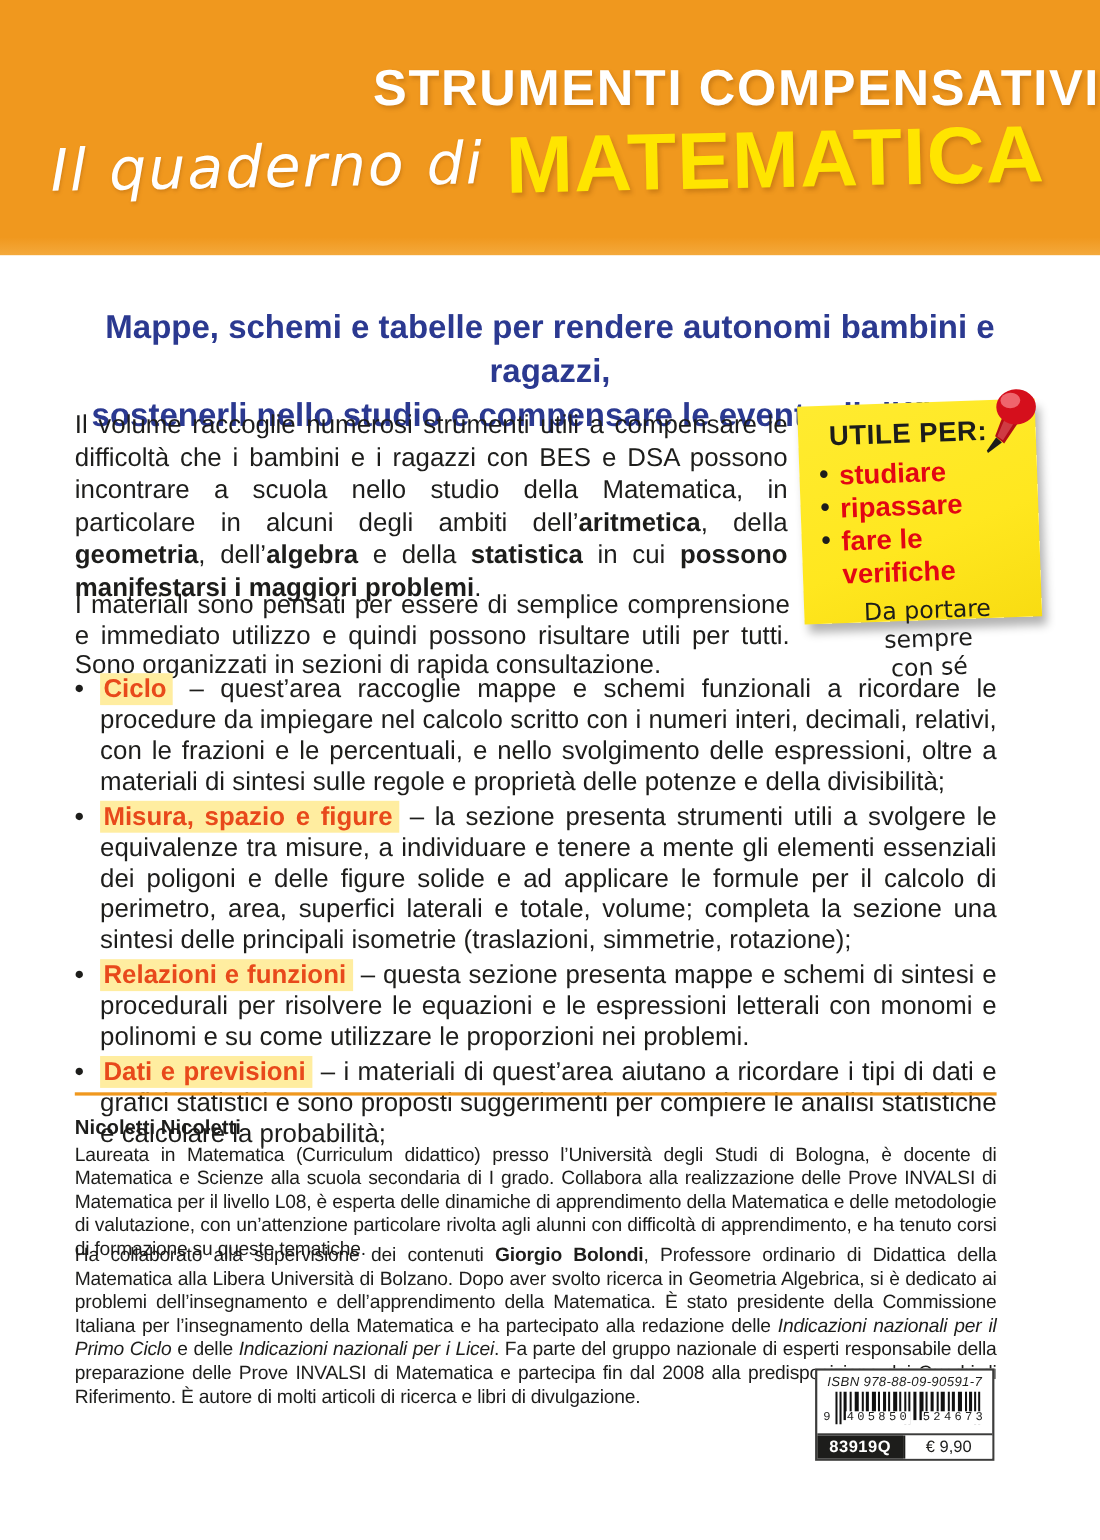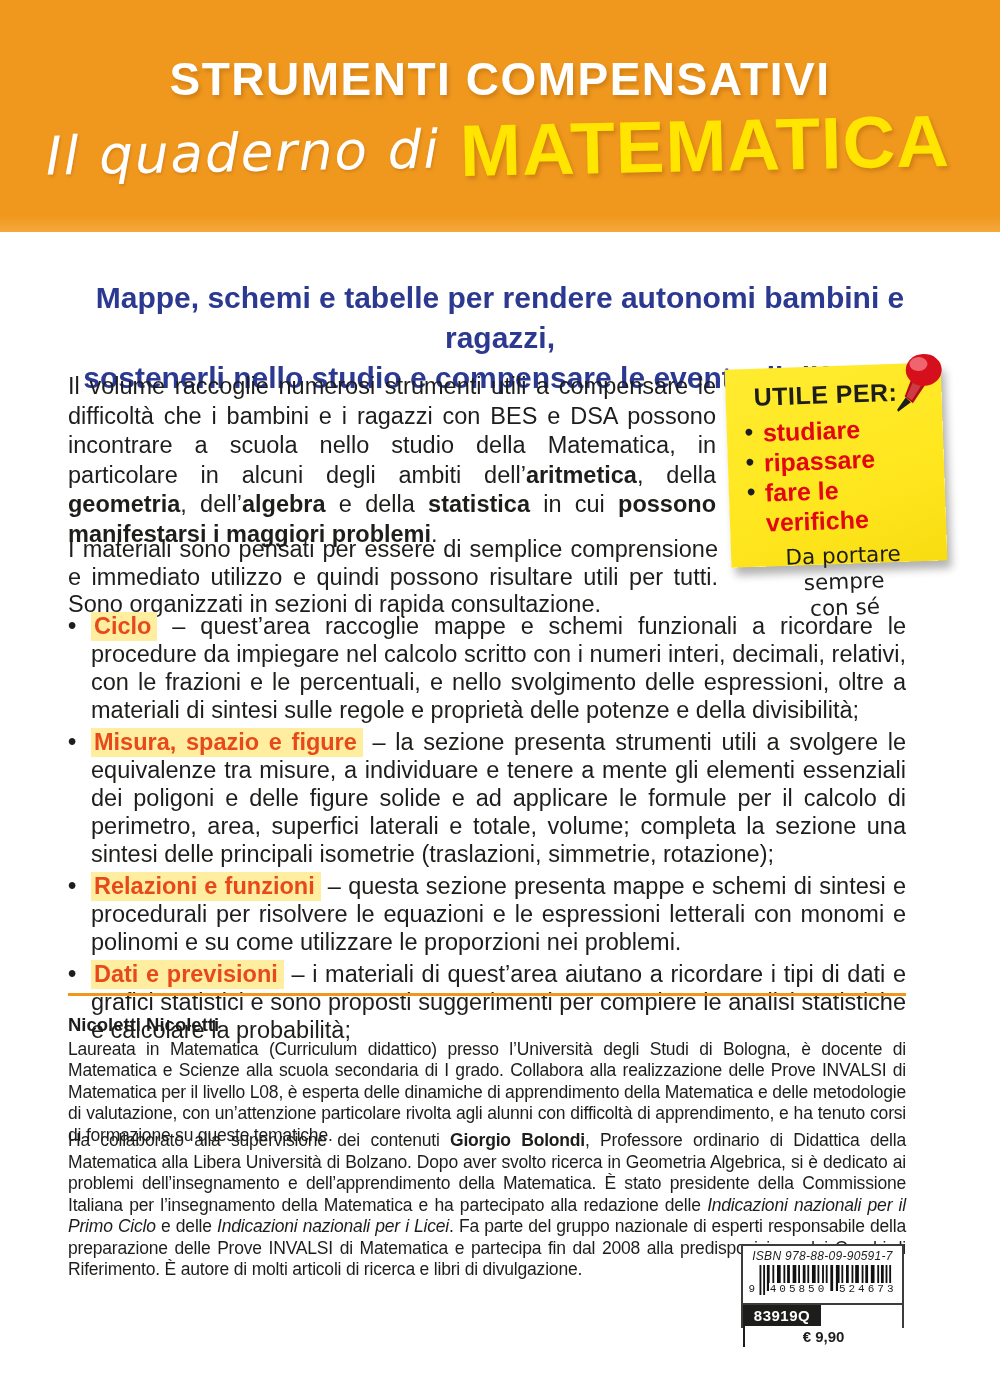--- a/index.html
+++ b/index.html
@@ -7,21 +7,21 @@
     position:relative;width:1000px;height:1400px;background:#fff;
     font-family:"Liberation Sans",sans-serif;color:#1d1d1b;overflow:hidden;
     margin:0 auto;
   }
   
   .header{
     position:absolute;left:0;top:0;width:1000px;height:232px;
     background:linear-gradient(180deg,#F0981E 0%,#F0981E 93%,#F4A93C 100%);
   }
   .series-title{
-    position:absolute;left:0;top:52px;width:100%;text-align:center;
+    position:absolute;left:0;top:52px;width:100%;text-align:right;
     color:#ffffff;font-weight:bold;font-size:46px;letter-spacing:1.5px;
     text-shadow:2px 3px 4px rgba(130,65,0,.30);
     white-space:nowrap;
   }
   .title-line{
     position:absolute;left:46px;top:104px;width:920px;
     display:flex;align-items:baseline;gap:20px;white-space:nowrap;
   }
   .title-script{
     font-family:"DejaVu Sans",sans-serif;font-style:italic;
@@ -101,27 +101,27 @@
     display:flex;flex-direction:column;
   }
   .isbn{font-size:12px;text-align:center;padding-top:3px;color:#1d1d1b;white-space:nowrap;letter-spacing:.3px;font-style:italic;}
   .bars{display:block;margin:2px auto 0;width:138px;height:30px;}
   .digits{
     font-size:11px;letter-spacing:3px;text-align:center;color:#1d1d1b;
     margin-top:-12px;position:relative;z-index:2;white-space:nowrap;
     font-family:"Liberation Mono",monospace;
   }
   .digits .dg{background:#fff;padding:0 1px;}
-  .bottom-row{display:flex;border-top:2px solid #3c3c3b;height:21px;margin-top:auto;flex-direction:column;}
+  .bottom-row{display:flex;border-top:2px solid #3c3c3b;height:21px;margin-top:auto;}
   .code-cell{
     background:#1d1d1b;color:#fff;font-weight:bold;width:78px;text-align:center;
     font-size:15px;line-height:21px;letter-spacing:.5px;
   }
   .price-cell{
-    flex:1;background:#fff;color:#1d1d1b;font-weight:bold;text-align:center;
+    flex:1;background:#fff;color:#1d1d1b;font-weight:normal;text-align:center;
     font-size:15px;line-height:21px;border-left:2px solid #1d1d1b;
   }
 </style>
 </head>
 <body>
 
 <div class="page">
 
   <div class="header">
     <div class="series-title">STRUMENTI COMPENSATIVI</div>

